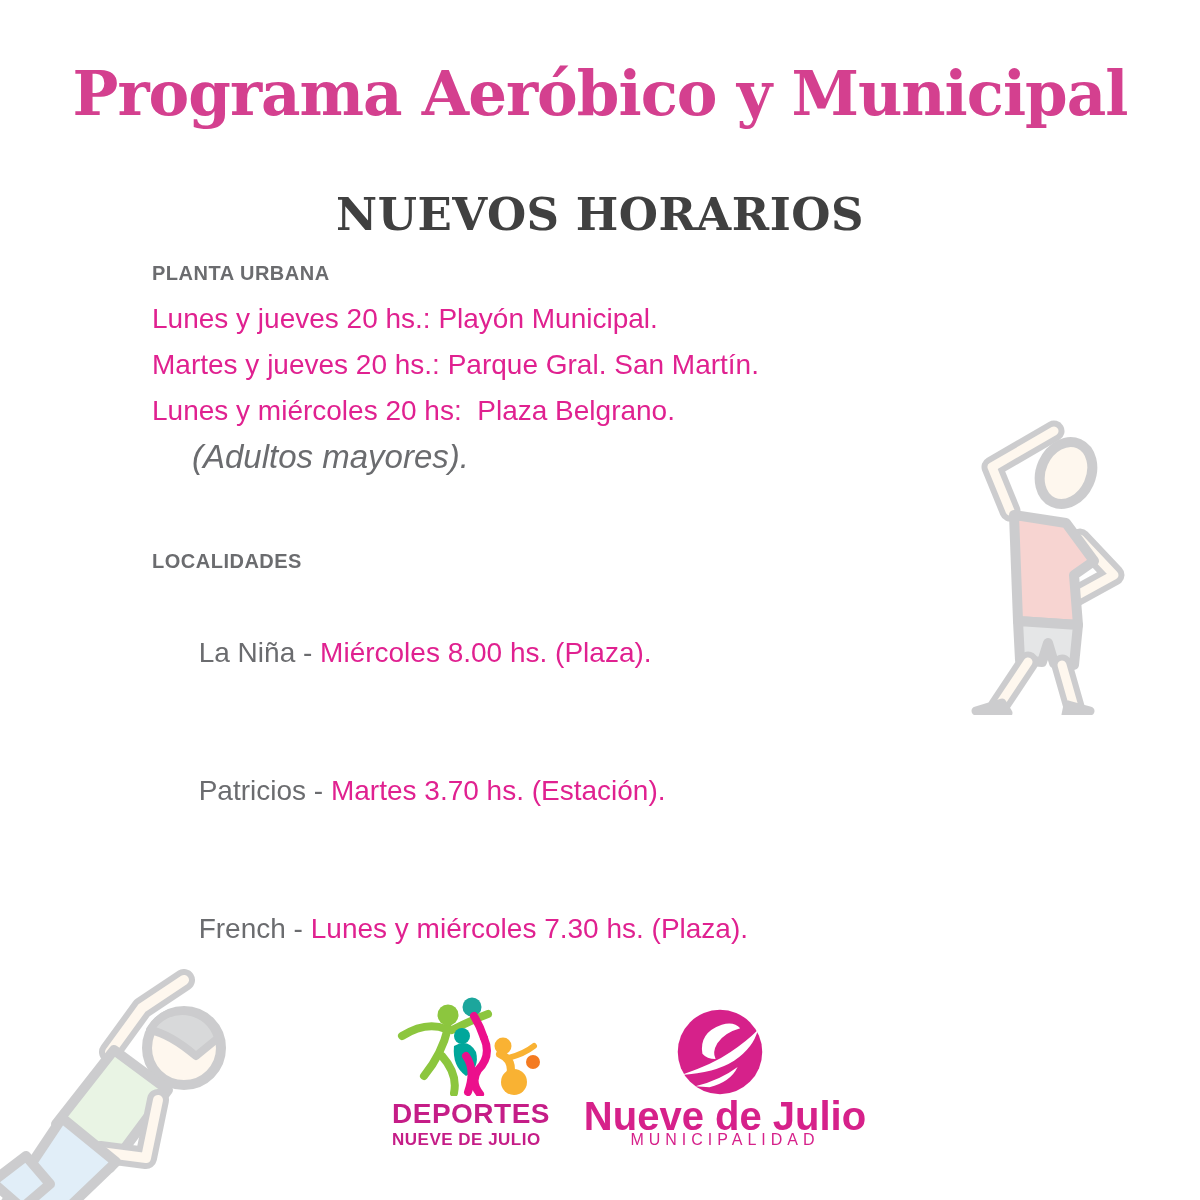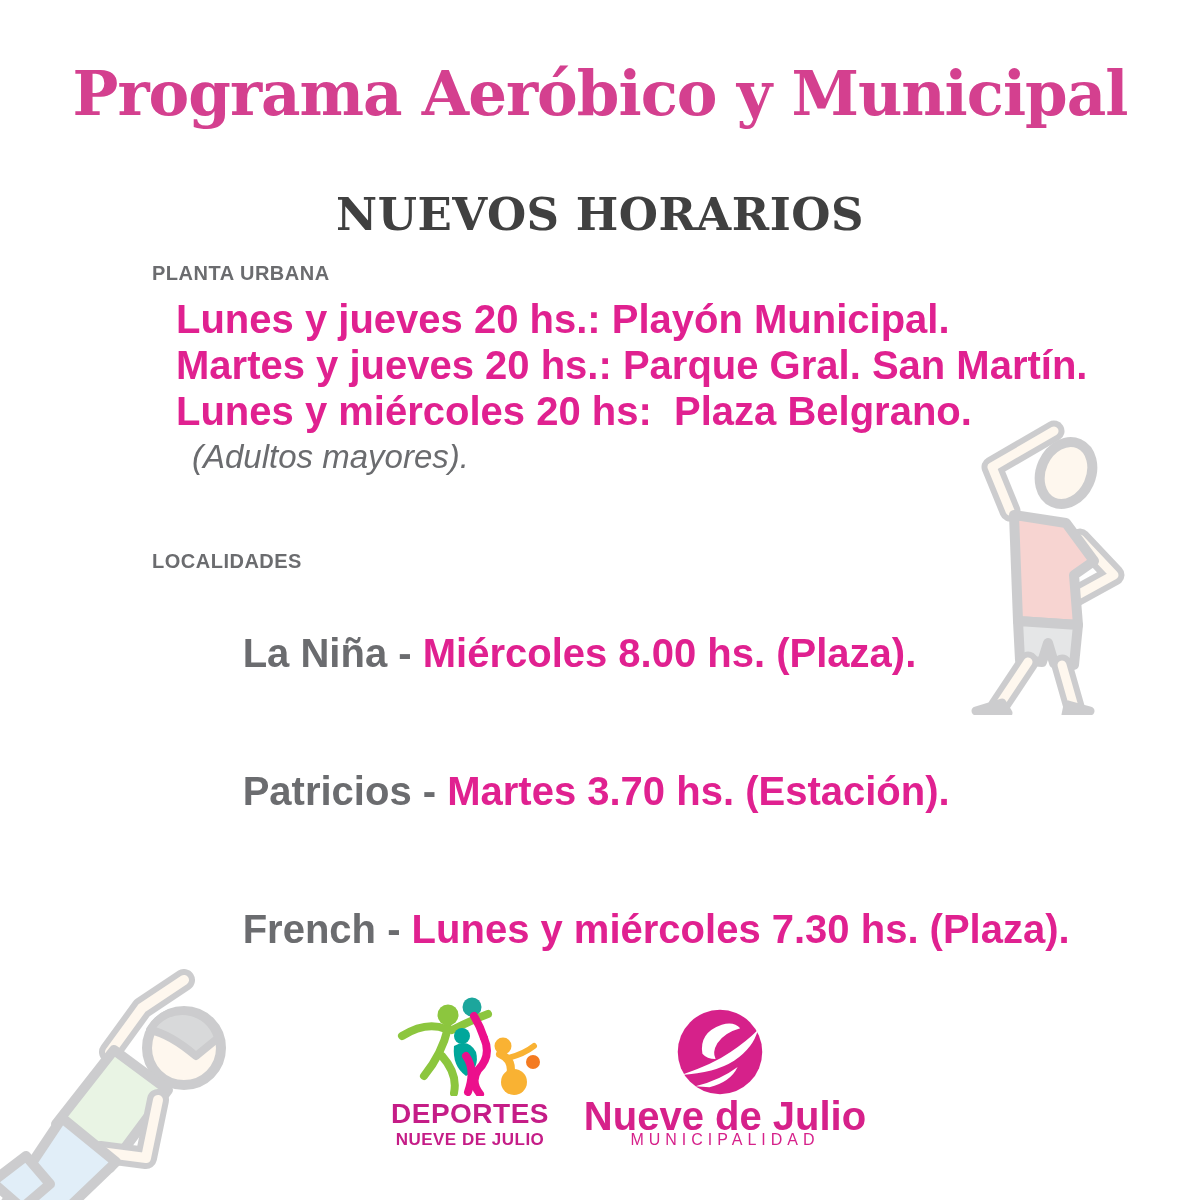--- a/index.html
+++ b/index.html
@@ -8,33 +8,33 @@
   .page{position:absolute;inset:0;width:1200px;height:1200px;background:#ffffff;overflow:hidden;}
 
   .title{position:absolute;top:58px;left:0;width:1200px;text-align:center;
          font-family:"DejaVu Serif",serif;font-weight:900;font-size:61px;
          letter-spacing:-1px;color:#d4408f;}
   .subtitle{position:absolute;top:140px;left:0;width:1200px;text-align:center;
          font-family:"DejaVu Serif",serif;font-weight:900;font-size:45px;
          letter-spacing:0.5px;color:#404040;margin-top:48px;}
 
   .content{position:absolute;left:152px;top:250px;width:990px;}
-  .line{font-size:40px;font-weight:bold;line-height:46px;white-space:pre;margin-left:24px;}
+  .line{font-size:28px;font-weight:normal;line-height:46px;white-space:pre;}
   .sec-heading{color:#6b6c6f;font-size:20px;font-weight:bold;line-height:46px;letter-spacing:0.5px;}
   .pink{color:#e02190;}
   .gray{color:#6b6c6f;}
   .note{color:#6b6c6f;font-size:33px;font-weight:normal;font-style:italic;line-height:46px;margin-left:40px;}
   .spacer{height:58px;}
 
   .fig{position:absolute;opacity:0.45;}
   .fig-top-right{left:962px;top:415px;width:168px;height:300px;}
   .fig-bottom-left{left:-8px;top:968px;width:252px;height:240px;}
 
   .deportes-logo{position:absolute;left:396px;top:996px;width:150px;height:100px;}
-  .deportes-text{position:absolute;left:380px;top:1098px;width:180px;text-align:center;
+  .deportes-text{position:absolute;left:392px;top:1098px;width:180px;text-align:left;
       color:#c51d87;font-weight:bold;}
   .deportes-text .l1{font-size:28px;letter-spacing:0.5px;line-height:32px;}
   .deportes-text .l2{font-size:17px;letter-spacing:0.5px;line-height:20px;}
 
   .muni-logo{position:absolute;left:676px;top:1008px;width:88px;height:88px;}
   .muni-name{position:absolute;left:575px;top:1094px;width:300px;text-align:center;
       color:#d6218a;font-weight:bold;font-size:40px;line-height:44px;}
   .muni-sub{position:absolute;left:575px;top:1130px;width:300px;text-align:center;
       color:#d6218a;font-weight:500;font-size:16px;letter-spacing:5px;line-height:20px;}
 </style>

